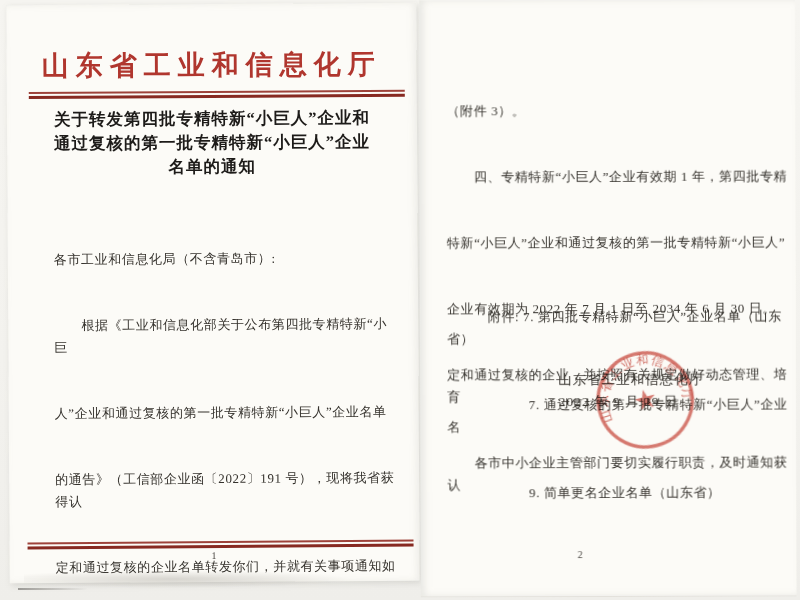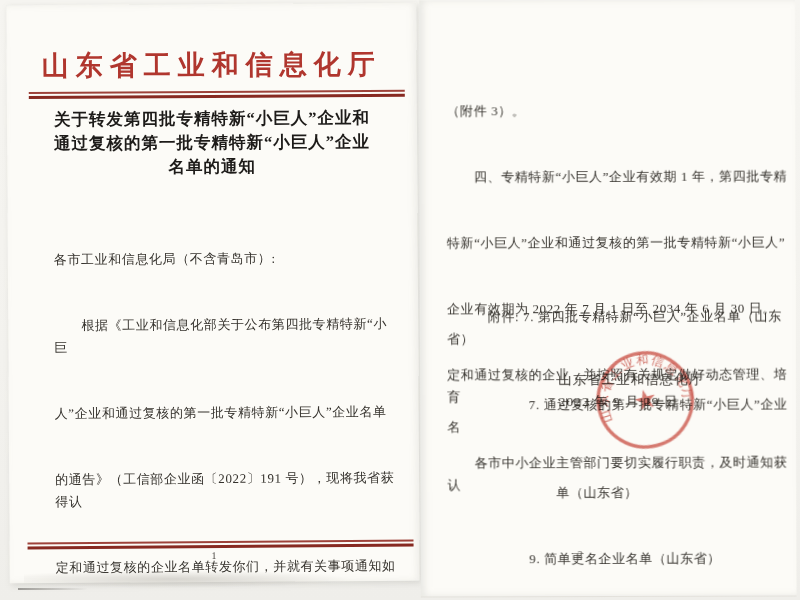--- a/index.html
+++ b/index.html
@@ -107,21 +107,20 @@
       <div>特新“小巨人”企业和通过复核的第一批专精特新“小巨人”</div>
       <div>企业有效期为 2022 年 7 月 1 日至 2034 年 6 月 30 日。</div>
       <div>定和通过复核的企业，并按照有关规定做好动态管理、培育</div>
       <div>　　各市中小企业主管部门要切实履行职责，及时通知获认</div>
       
     </div>
 
     <div class="body-block p2-attach">
       <div>　　　附件: 7. 第四批专精特新“小巨人”企业名单（山东省）</div>
       <div>　　　　　　7. 通过复核的第一批专精特新“小巨人”企业名</div>
-      <div>　　　　　　　　单（山东省）</div>
       <div>　　　　　　9. 简单更名企业名单（山东省）</div>
     </div>
 
     <div class="sig-line sig-name">山东省工业和信息化厅</div>
     <div class="sig-line sig-date">2022 年 9 月 29 日</div>
 
     <svg class="seal" viewBox="0 0 106 106">
       <circle cx="53" cy="53" r="47" fill="none" stroke="#c8453a" stroke-width="3.4" opacity="0.82"></circle>
       <defs>
         <path id="sealArc" d="M 17 67 A 38 38 0 1 1 89 67" fill="none"></path>

